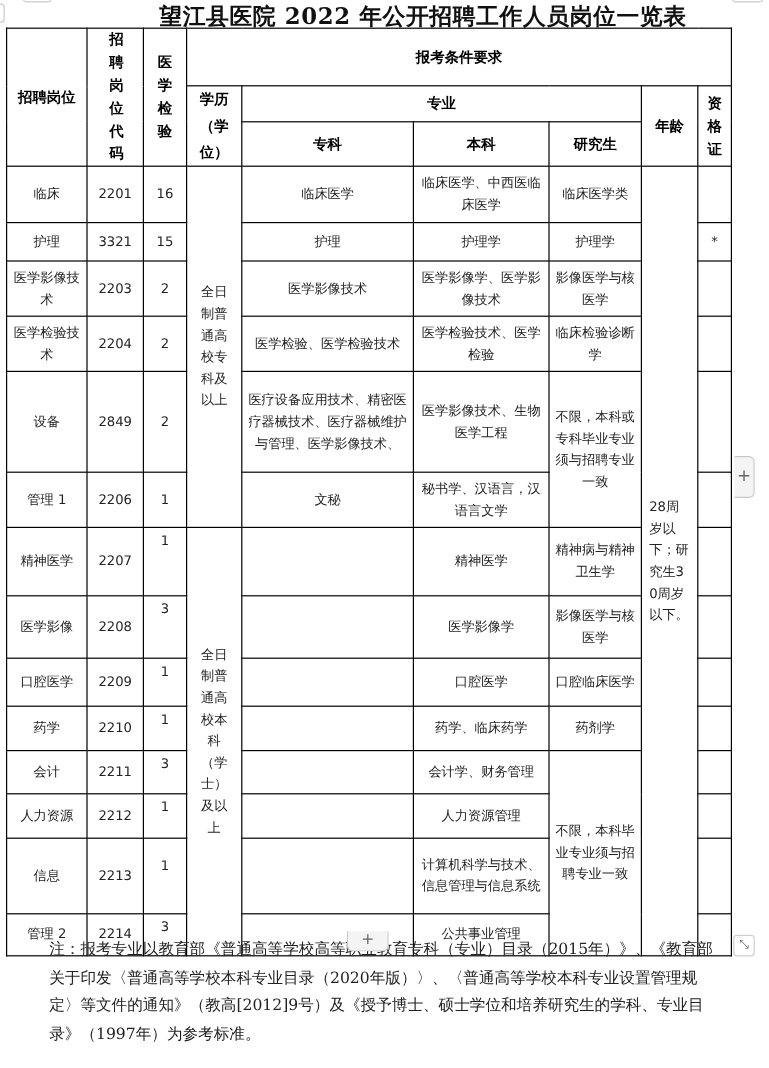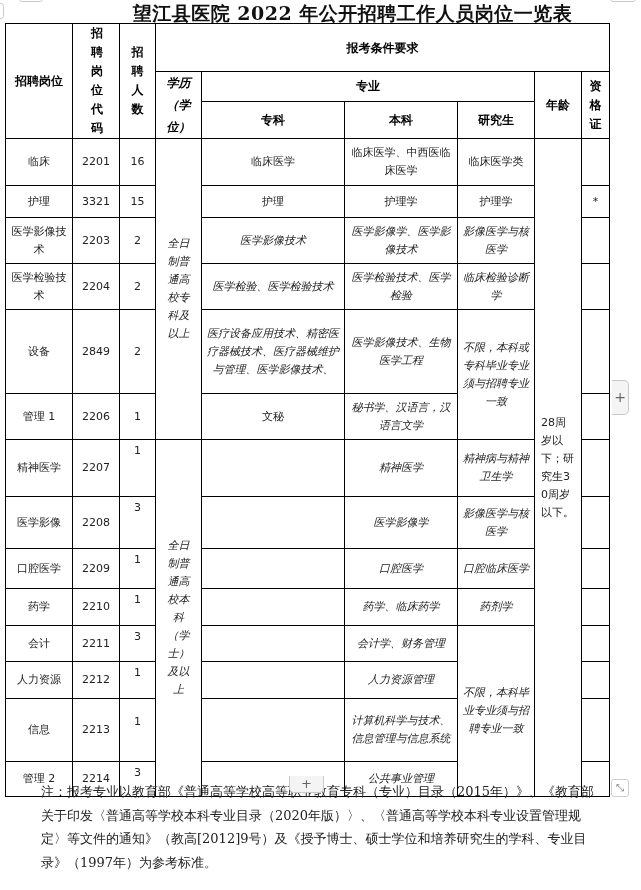--- a/index.html
+++ b/index.html
@@ -7,21 +7,21 @@
          font-family: "DejaVu Serif", "Liberation Serif", serif; color: #111; }
   .title { position: absolute; left: 0; top: 1px; width: 641px; text-align: center;
            font-size: 19px; font-weight: bold; letter-spacing: 0.5px; color: #111;
            font-family: "DejaVu Serif", serif; margin-left: 32px; }
   table.grid { position: absolute; left: 5px; top: 23px; border-collapse: collapse;
                table-layout: fixed; width: 605px; }
   table.grid td, table.grid th { border: 1.5px solid #000; padding: 0 3px; font-size: 11px;
                line-height: 18px; text-align: center; vertical-align: middle; font-weight: normal;
                font-family: "DejaVu Sans", sans-serif; color: #222; word-break: break-all; }
   table.grid th { font-weight: bold; font-size: 12px; color: #000; line-height: 22px; }
-  .left { text-align: center; font-style: italic; }
+  .left { text-align: center; }
   .top { vertical-align: top !important; padding-top: 2px !important; }
   .vtxt { line-height: 19px !important; }
   .note { position: absolute; left: 35px; top: 780px; width: 570px; font-size: 13px;
           line-height: 23.5px; font-family: "DejaVu Serif", serif; color: #222; text-indent: 0; }
   .note p { margin: 0; padding-left: 6px; text-indent: 0; }
   .ctrl { position: absolute; background: #f4f4f4; border: 1px solid #c8c8c8; border-radius: 3px;
           color: #666; font-family: "DejaVu Sans", sans-serif; text-align: center; }
   .plus-right { left: 612px; top: 380px; width: 16px; height: 33px; line-height: 33px; font-size: 14px;
                 border-left: none; border-radius: 0 5px 5px 0; }
   .plus-bottom { left: 289px; top: 776px; width: 33px; height: 16px; line-height: 15px; font-size: 13px;
@@ -46,21 +46,21 @@
     <col style="width:143px">
       <col style="width:113px">
       <col style="width:77px">
       <col style="width:47px">
       <col style="width:28px">
   </colgroup>
   <tbody>
       <tr style="height:48px">
     <th rowspan="3">招聘岗位</th>
     <th rowspan="3" class="vtxt" style="padding:0 18px">招聘岗位代码</th>
-    <th rowspan="3" class="vtxt" style="padding:0 10px">招聘人数</th>
+    <th rowspan="3" class="vtxt" style="padding:0 10px">医学检验</th>
     <th colspan="6">报考条件要求</th>
   </tr>
   <tr style="height:26px">
     <th rowspan="2" class="left" style="padding:0 4px">学历（学位）</th>
     <th colspan="3">专业</th>
     <th rowspan="2">年龄</th>
     <th rowspan="2" class="vtxt" style="padding:0 6px">资格证</th>
   </tr>
   <tr style="height:33px">
     <th>专科</th>

